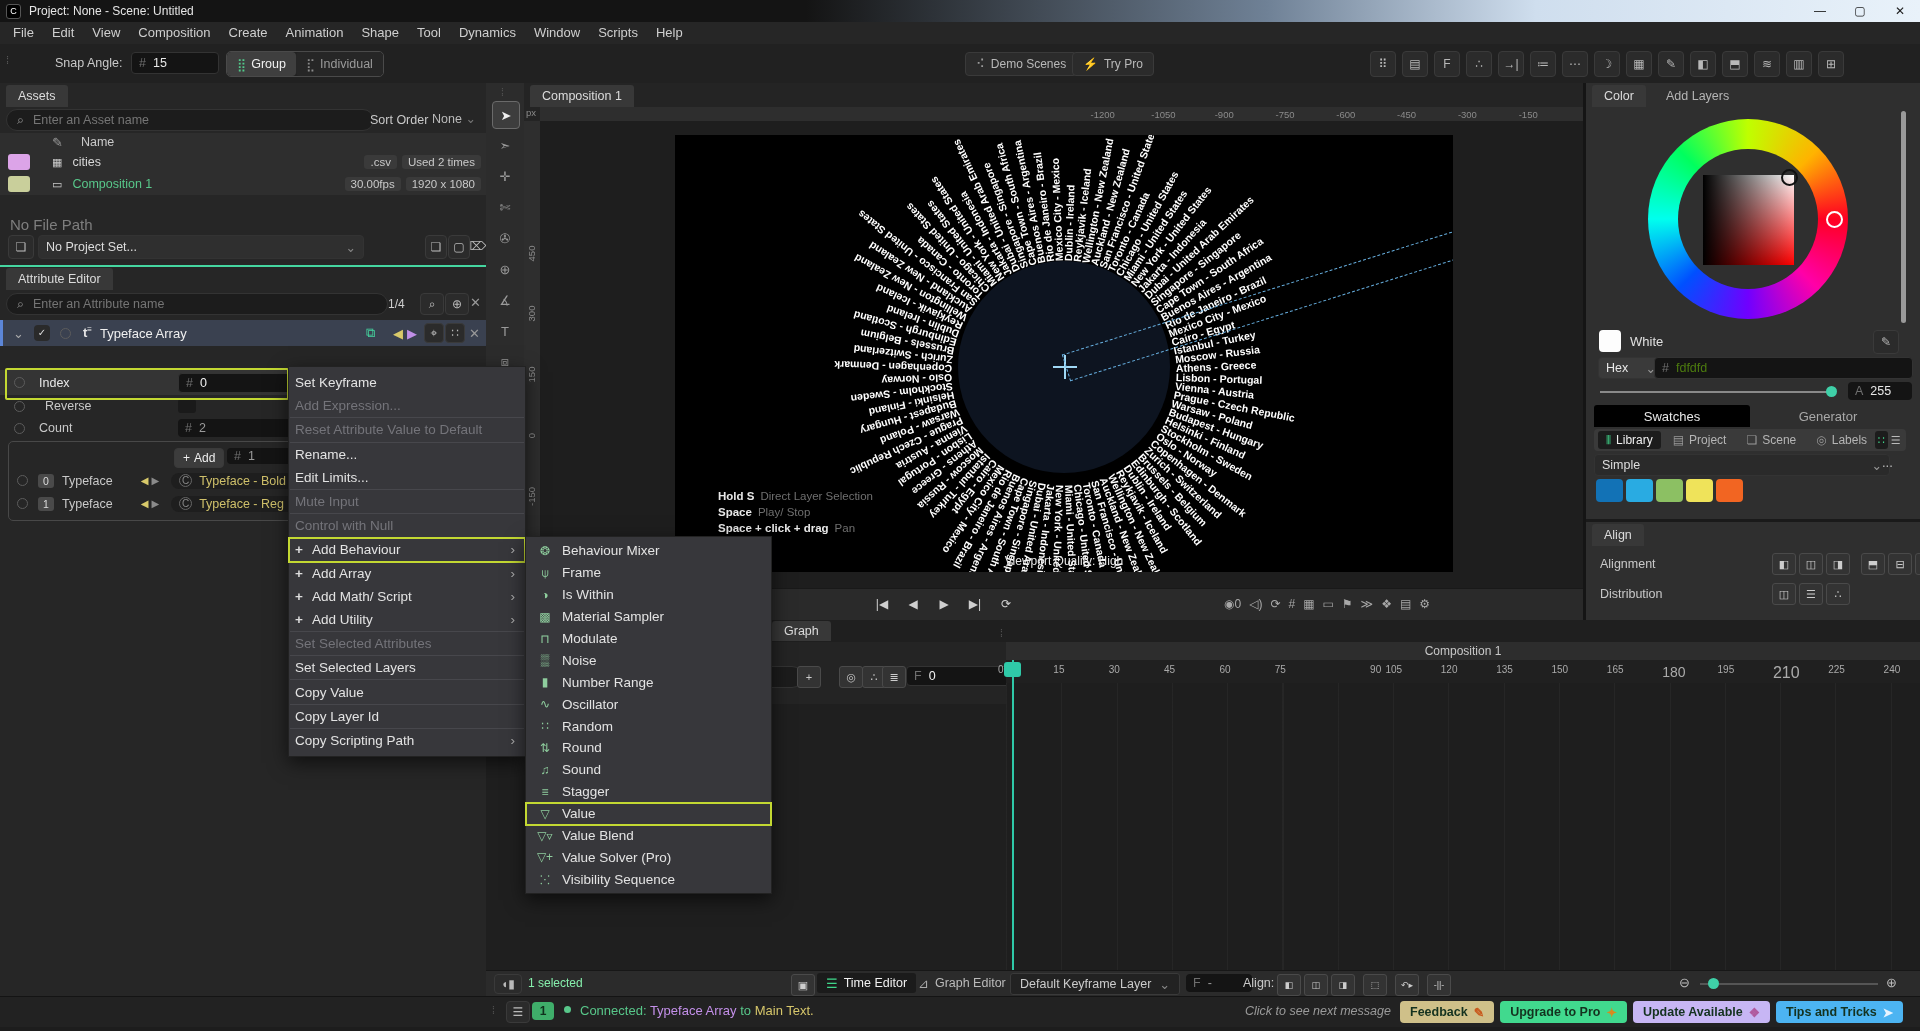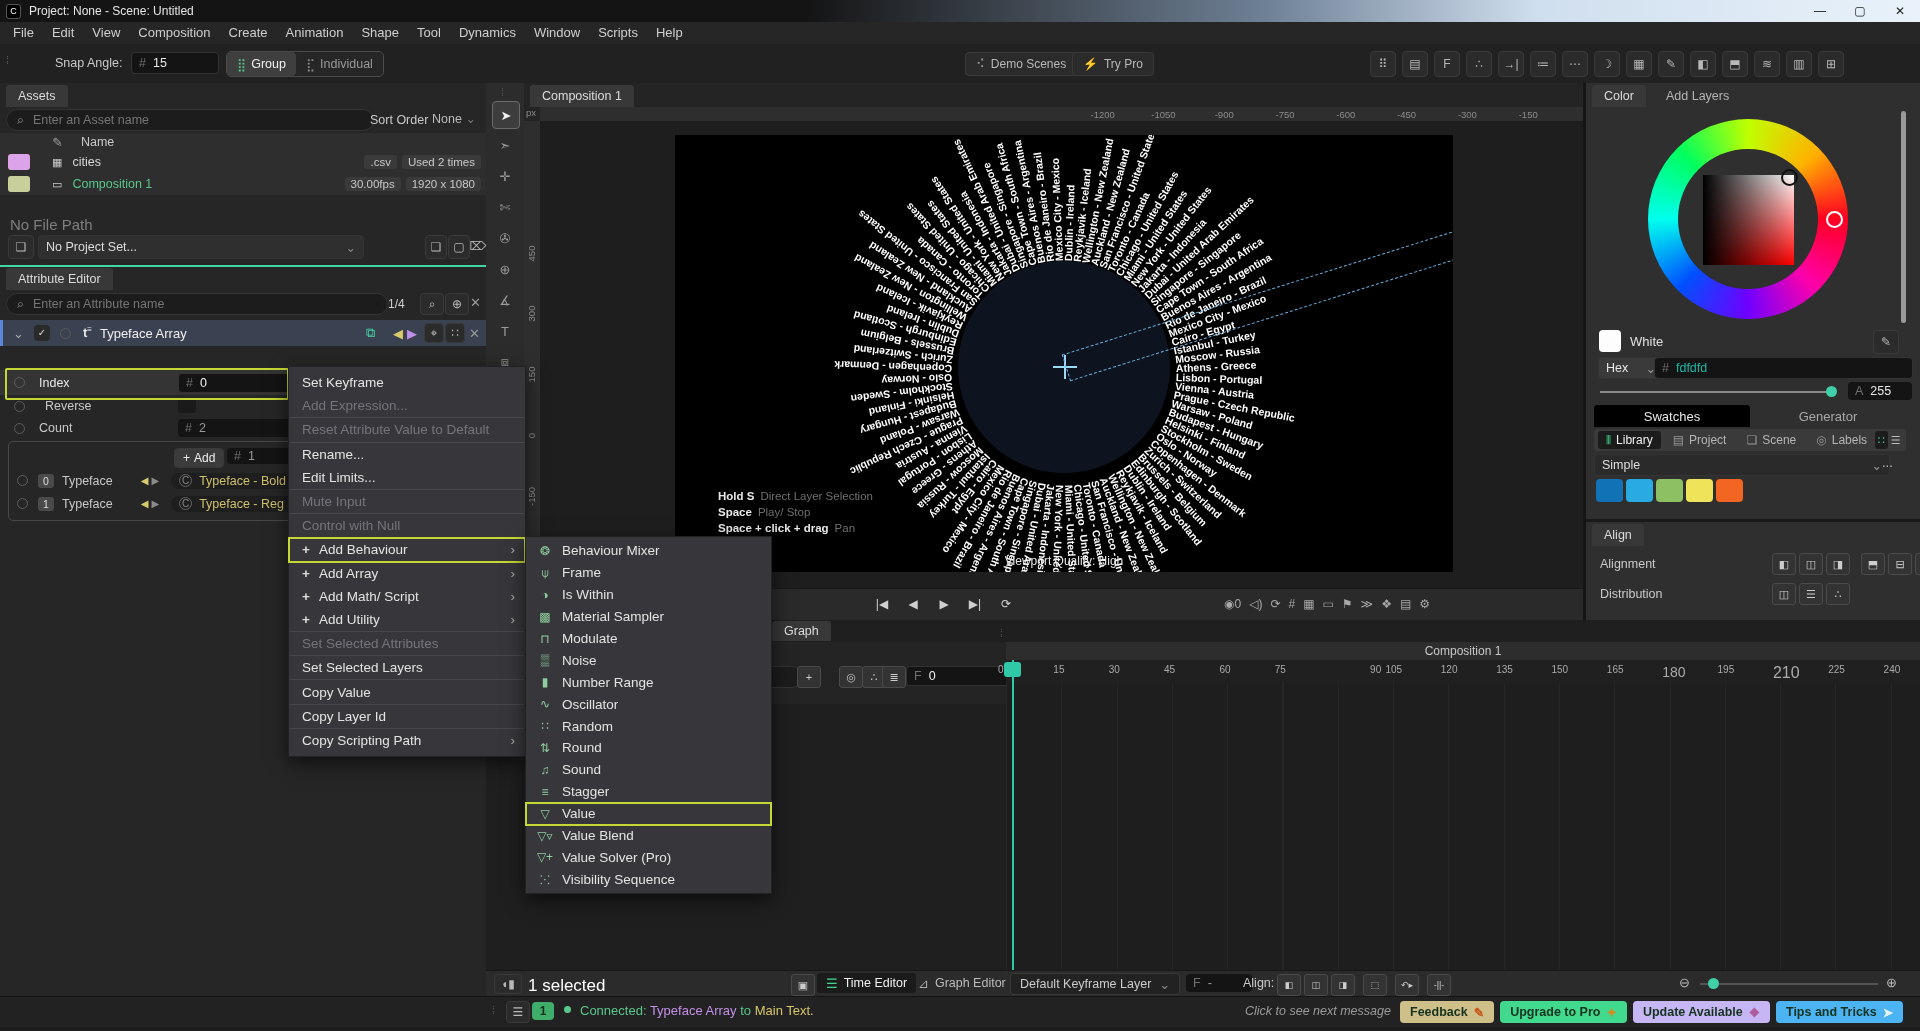--- a/index.html
+++ b/index.html
@@ -25,21 +25,21 @@
   .panel{background:#272727;}
   .tab{background:#383838;color:#dcdcdc;font-size:12.5px;display:inline-flex;align-items:center;
     padding:0 12px;height:22px;border-radius:3px 3px 0 0;}
   .search{background:#1c1c1c;border:1px solid #333;border-radius:11px;color:#8a8a8a;display:flex;align-items:center;
     padding:0 10px;font-size:12.5px;gap:7px;}
   .search input{background:transparent;border:none;outline:none;color:#bbb;font-size:12.5px;width:100%;font-family:"Liberation Sans",sans-serif;}
   .chip{background:#3a3a3a;border-radius:3px;color:#c9c9c9;font-size:11.5px;padding:1px 6px;}
   .rowlabel{color:#c9c9c9;font-size:12.5px;}
   .circ{width:9px;height:9px;border:1px solid #5c5c5c;border-radius:50%;display:inline-block;}
   .menu{background:#37373b;border:1px solid #222;box-shadow:0 6px 18px rgba(0,0,0,.6);z-index:50;}
-  .menuitem{height:23.2px;display:flex;align-items:center;color:#e3e3e3;font-size:13.5px;padding-left:13px;position:relative;}
+  .menuitem{height:23.2px;display:flex;align-items:center;color:#e3e3e3;font-size:13.5px;padding-left:6px;position:relative;}
   .menuitem.dis{color:#74747a;}
   .sep{height:1px;background:#47474c;margin:0 1px;}
   .hl{outline:2.5px solid #c3d832;outline-offset:-1px;}
   .arrow{position:absolute;right:10px;color:#aaa;}
   .gicon{color:#8fce9e;width:22px;display:inline-block;text-align:center;margin-right:6px;font-size:12px;}
   .city{position:absolute;color:#fff;font-size:10.5px;font-weight:bold;white-space:nowrap;transform-origin:0 50%;}
   .ticklab{position:absolute;color:#8b8b8b;font-size:9.5px;}
   .minibtn{display:inline-flex;align-items:center;justify-content:center;width:22px;height:20px;background:#333;
     border:1px solid #4a4a4a;border-radius:3px;color:#ccc;font-size:11px;}
   .btnpill{display:inline-flex;align-items:center;gap:6px;height:22px;border-radius:4px;padding:0 10px;
@@ -419,21 +419,21 @@
     <div class="abs" style="left:13px;top:247px;width:22px;height:22px;background:#fdfdfd;border-radius:4px"></div>
     <span class="abs" style="left:44px;top:251px;color:#e0e0e0">White</span>
     <div class="abs icnbtn" style="left:287px;top:247px;width:24px;height:22px">✎</div>
 
     <div class="abs field" style="left:12px;top:274px;width:50px;height:20px;background:#3a3a3a;justify-content:space-between">
       <span>Hex</span>
         <span style="color:#999">⌄</span>
     </div>
     <div class="abs field" style="left:68px;top:274px;width:243px;height:20px">
       <span class="hash">#</span>
-      <span style="color:#14b8a6">fdfdfd</span>
+      <span style="color:#4d7c0f">fdfdfd</span>
     </div>
 
     <div class="abs" style="left:14px;top:308px;width:232px;height:2px;background:#8a8a8a"></div>
     <div class="abs" style="left:240px;top:303px;width:11px;height:11px;border-radius:50%;background:#3fd0a8"></div>
     <div class="abs field" style="left:262px;top:299px;width:50px;height:18px;border:none">
       <span class="hash">A</span>
       <span style="color:#e8e8e8">255</span>
     </div>
 
     <div class="abs" style="left:8px;top:322px;width:312px;height:22px;display:flex">
@@ -534,21 +534,21 @@
       background-image:repeating-linear-gradient(90deg,rgba(255,255,255,.035) 0 1px,transparent 1px 55.3px)"></div>
     <div id="tlRows"></div>
 
     <div class="abs" style="left:526px;top:40px;width:2px;height:310px;background:#2fc9a8;z-index:8"></div>
     <div class="abs" style="left:518px;top:42px;width:17px;height:15px;background:#2fc9a8;border-radius:3px;z-index:8"></div>
     <span class="abs" style="left:514px;top:8px;color:#555;font-size:10px;z-index:8">⁞</span>
   </div>
 
   <div class="abs" style="left:486px;top:970px;width:1434px;height:26px;background:#2b2b2b;border-top:1px solid #171717">
     <div class="abs icnbtn" style="left:8px;top:3px;width:26px;height:18px">◖▮</div>
-    <span class="abs" style="left:42px;top:5px;color:#ffffff;font-size:17px">1 selected</span>
+    <span class="abs" style="left:42px;top:5px;color:#86efac;font-size:12px">1 selected</span>
     <div class="abs minibtn" style="left:305px;top:3px">▣</div>
     <div class="abs" style="left:331px;top:2px;height:20px;background:#1b1b1b;border-radius:3px;display:flex;align-items:center;gap:6px;padding:0 9px">
       <span style="color:#3fd68a">☰</span>
       <span style="color:#f0f0f0;font-size:12.5px">Time Editor</span>
     </div>
     <div class="abs" style="left:423px;top:2px;height:20px;display:flex;align-items:center;gap:6px;padding:0 9px">
       <span style="color:#aaa">⊿</span>
       <span style="color:#bbb;font-size:12.5px">Graph Editor</span>
     </div>
     <div class="abs" style="left:524px;top:2px;height:20px;background:#222;border:1px solid #3a3a3a;border-radius:3px;display:flex;align-items:center;gap:8px;padding:0 9px">

